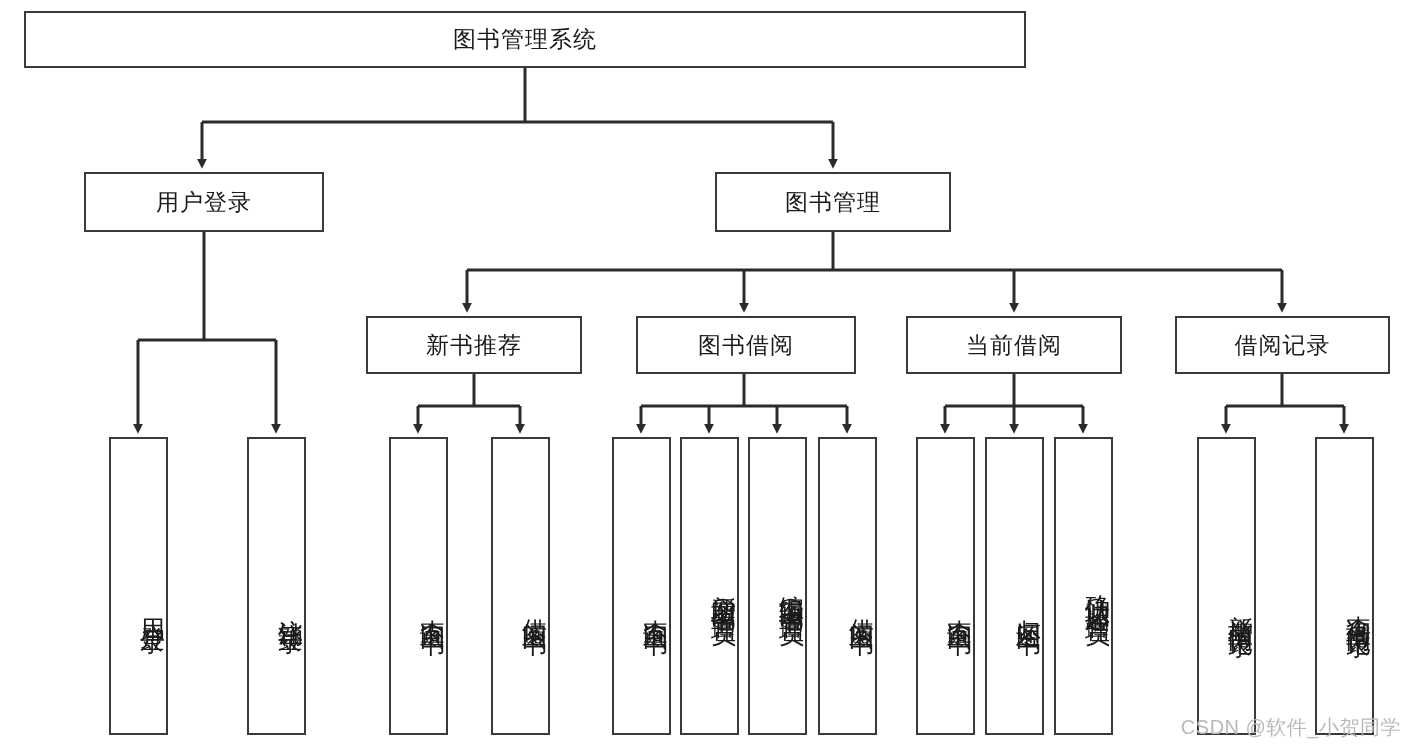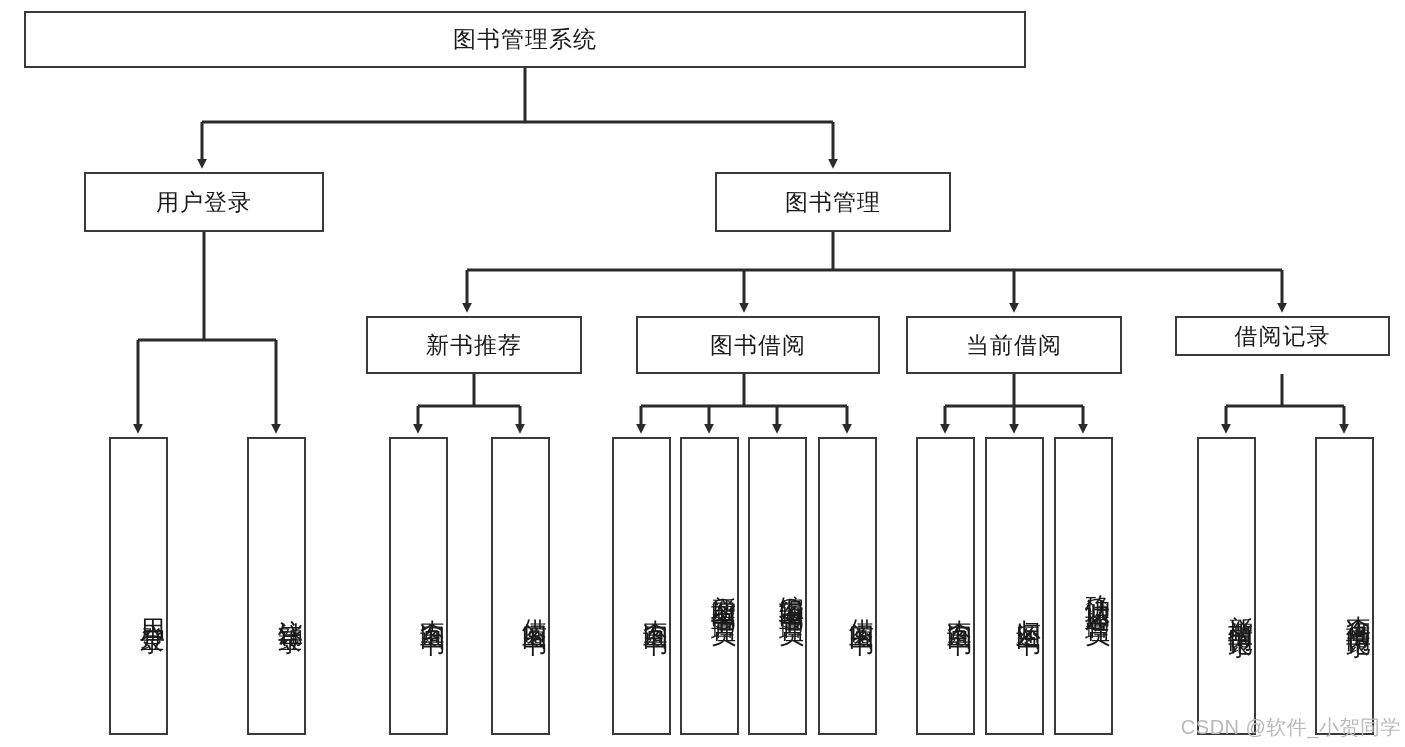--- a/index.html
+++ b/index.html
@@ -97,27 +97,27 @@
   <div class="node h" style="left:80px;top:172px;width:240px;height:60px;">
     <span class="node-label">用户登录</span>
   </div>
   <div class="node h" style="left:711px;top:172px;width:236px;height:60px;">
     <span class="node-label">图书管理</span>
   </div>
 
   <div class="node h" style="left:362px;top:316px;width:216px;height:58px;">
     <span class="node-label">新书推荐</span>
   </div>
-  <div class="node h" style="left:632px;top:316px;width:244px;height:58px;">
+  <div class="node h" style="left:632px;top:316px;width:220px;height:58px;">
     <span class="node-label">图书借阅</span>
   </div>
   <div class="node h" style="left:902px;top:316px;width:216px;height:58px;text-align:right;">
     <span class="node-label">当前借阅</span>
   </div>
-  <div class="node h" style="left:1171px;top:316px;width:215px;height:40px;">
+  <div class="node h" style="left:1171px;top:316px;width:215px;height:58px;">
     <span class="node-label">借阅记录</span>
   </div>
 
   <div class="node leaf" style="left:105px;top:437px;width:59px;height:298px;">
     <span class="node-label">用户登录</span>
   </div>
   <div class="node leaf" style="left:243px;top:437px;width:59px;height:298px;">
     <span class="node-label">注销登录</span>
   </div>
 

